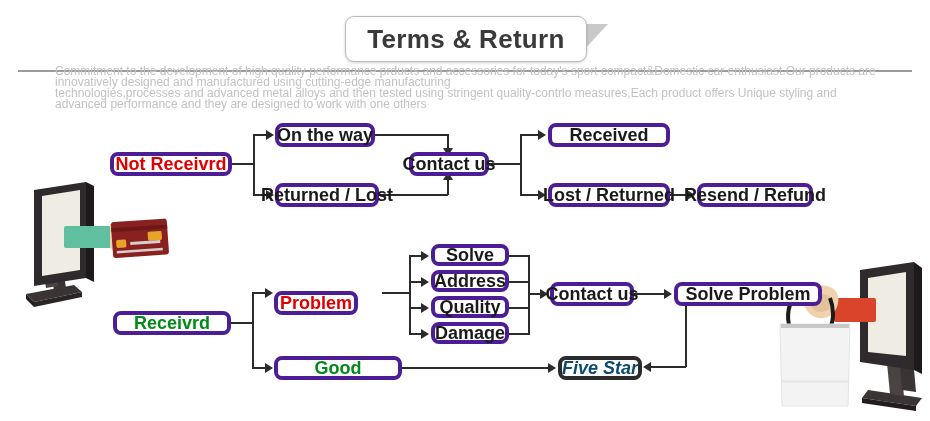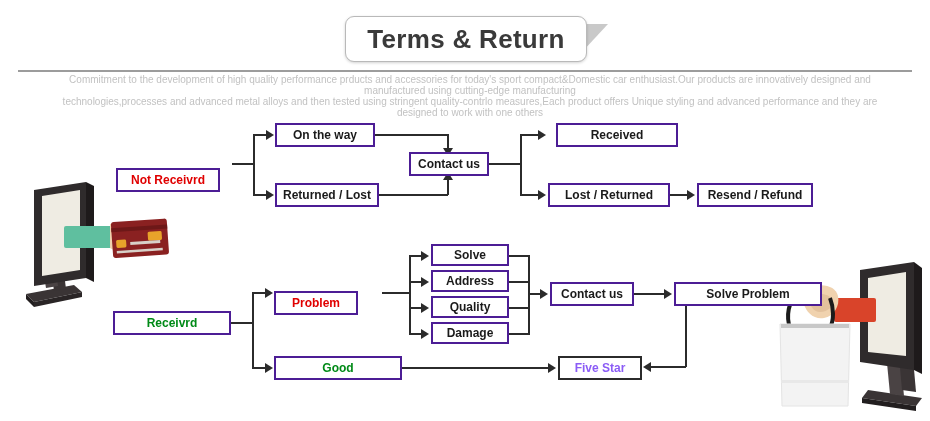--- a/index.html
+++ b/index.html
@@ -57,48 +57,47 @@
   #divider {
     position: absolute;
     left: 18px; top: 70px;
     width: 894px; height: 2px;
     background: #9c9c9c;
   }
 
   
   #intro {
     position: absolute;
-    left: 55px; top: 74px;
+    left: 55px; top: 66px;
     width: 830px;
-    text-align: center;
-    font-size: 10px;
+    font-size: 12px;
     line-height: 11px;
     color: #c2c2c2;
   }
   #intro span { display: block; }
 
   
   .fbox {
     position: absolute;
     box-sizing: border-box;
     background: #ffffff;
-    border: 2px solid #4c1d95;
-    border-radius: 0;
+    border: 4px solid #4c1d95;
+    border-radius: 8px;
     display: flex;
     align-items: center;
     justify-content: center;
-    font-size: 12px;
+    font-size: 18px;
     font-weight: bold;
     color: #1a1a1a;
     white-space: nowrap;
     z-index: 5;
   }
   .fbox.red    { color: #e00000; }
   .fbox.green  { color: #008a17; }
-  .fbox.blue   { color: #8b5cf6; border-color: #2b2b2b; }
+  .fbox.blue   { color: #0c4a6e; border-color: #2b2b2b; font-style: italic; }
 
   
   .ln {
     position: absolute;
     background: #2b2b2b;
     z-index: 2;
   }
   .ln.h { height: 2px; }
   .ln.v { width: 2px; }
 
@@ -195,21 +194,21 @@
     <path d="M40,34 C48,30 58,32 60,38 C62,44 56,50 48,50 C42,50 38,44 38,40 Z" fill="#e3c19c"></path>
 
     <path d="M26,30 C16,40 14,54 18,66" stroke="#1b1b1b" stroke-width="4" fill="none"></path>
     <path d="M58,36 C62,46 62,58 58,66" stroke="#1b1b1b" stroke-width="4" fill="none"></path>
 
     <polygon points="8,62 78,62 76,144 10,144" fill="#f3f3f3" stroke="#e4e4e4" stroke-width="1"></polygon>
     <rect x="9" y="62" width="68" height="4" fill="#c8c8c8"></rect>
     <rect x="9" y="118" width="68" height="3" fill="#e8e8e8"></rect>
   </svg>
 
-  <div class="fbox red" style="left:116px; top:152px; width:104px; height:24px;margin-top:16px;">Not Receivrd</div>
+  <div class="fbox red" style="left:110px; top:152px; width:122px; height:24px;">Not Receivrd</div>
 
   <div class="ln h" style="left:232px; top:163px; width:22px;"></div>
   <div class="ln v" style="left:253px; top:135px; height:60px;"></div>
 
   <div class="ln h" style="left:253px; top:134px; width:15px;"></div>
   <div class="arw r" style="left:266px; top:130px;"></div>
   <div class="fbox" style="left:275px; top:123px; width:100px; height:24px;">On the way</div>
 
   <div class="ln h" style="left:253px; top:194px; width:15px;"></div>
   <div class="arw r" style="left:266px; top:190px;"></div>
@@ -223,21 +222,21 @@
   <div class="ln v" style="left:447px; top:178px; height:17px;"></div>
   <div class="arw u" style="left:443px; top:172px;"></div>
 
   <div class="fbox" style="left:409px; top:152px; width:80px; height:24px;">Contact us</div>
 
   <div class="ln h" style="left:489px; top:163px; width:32px;"></div>
   <div class="ln v" style="left:520px; top:134px; height:61px;"></div>
 
   <div class="ln h" style="left:520px; top:134px; width:20px;"></div>
   <div class="arw r" style="left:538px; top:130px;"></div>
-  <div class="fbox" style="left:548px; top:123px; width:122px; height:24px;margin-left:8px;">Received</div>
+  <div class="fbox" style="left:548px; top:123px; width:122px; height:24px;">Received</div>
 
   <div class="ln h" style="left:520px; top:194px; width:20px;"></div>
   <div class="arw r" style="left:538px; top:190px;"></div>
   <div class="fbox" style="left:548px; top:183px; width:122px; height:24px;">Lost / Returned</div>
 
   <div class="ln h" style="left:670px; top:194px; width:20px;"></div>
   <div class="arw r" style="left:687px; top:190px;"></div>
   <div class="fbox" style="left:697px; top:183px; width:116px; height:24px;">Resend / Refund</div>
 
   <div class="fbox green" style="left:113px; top:311px; width:118px; height:24px;">Receivrd</div>

